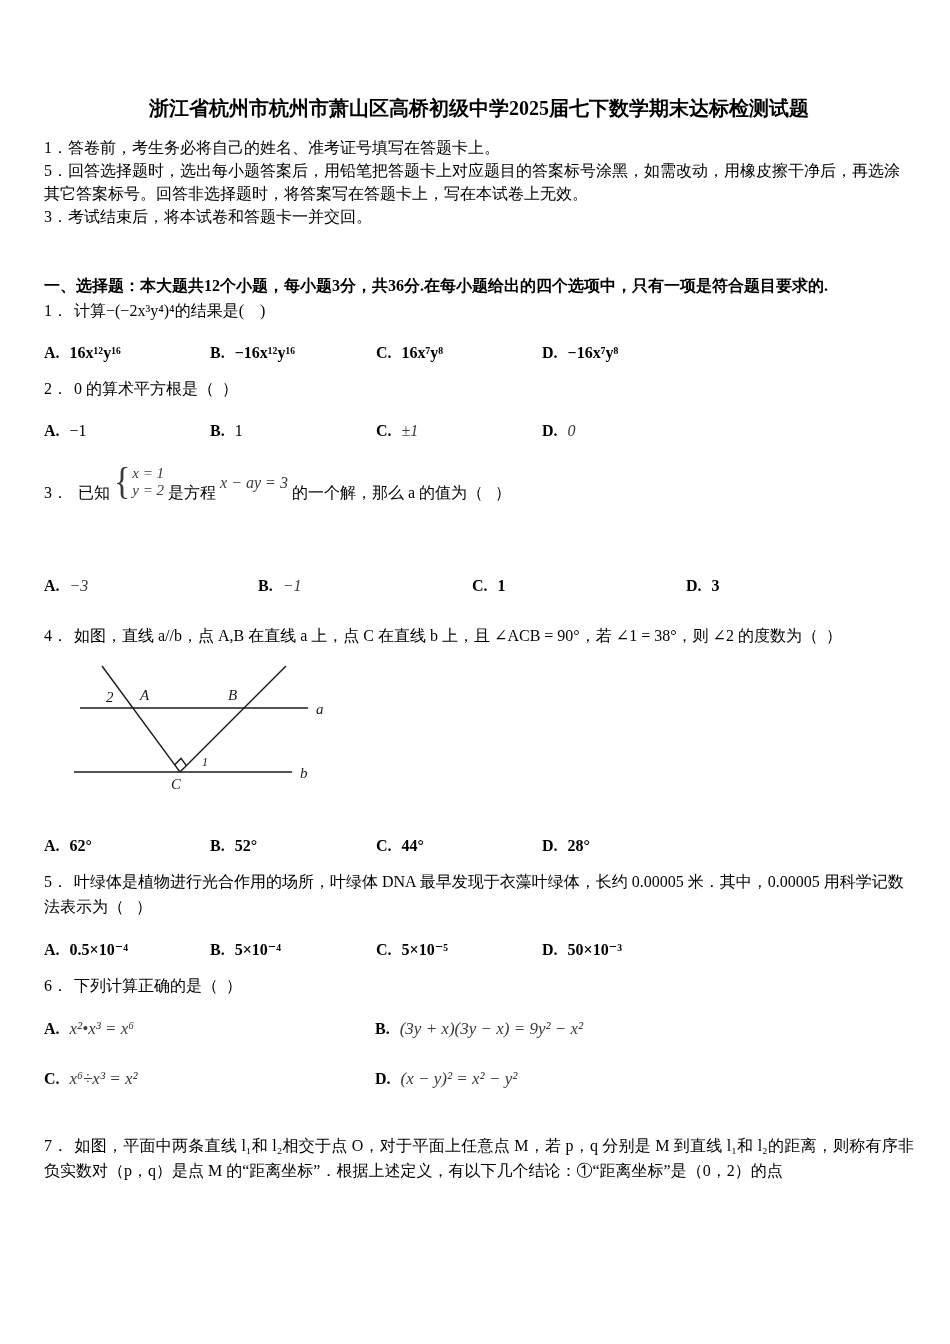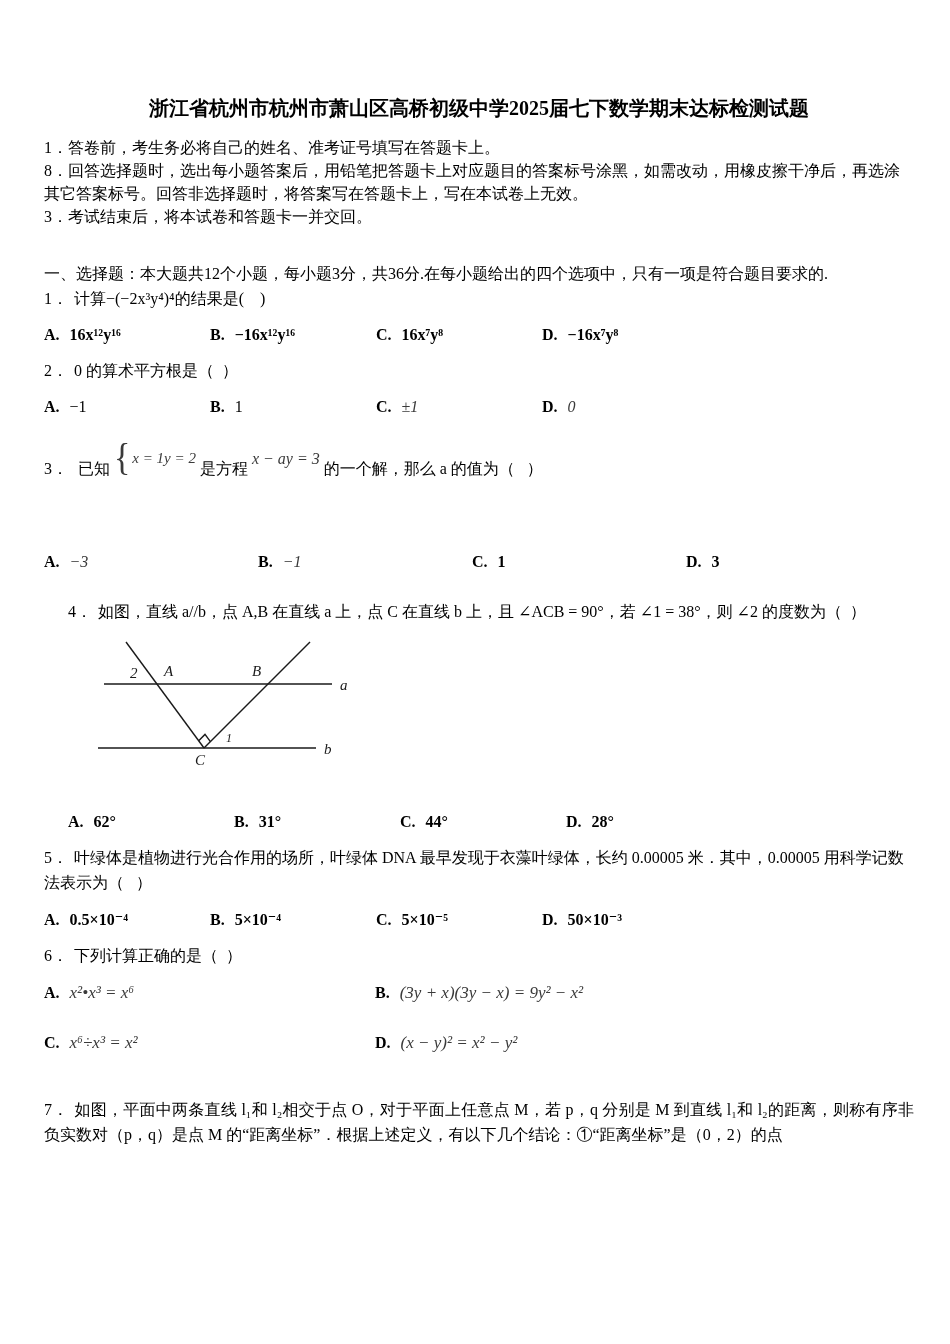--- a/index.html
+++ b/index.html
@@ -6,60 +6,60 @@
   html,body { background:#ffffff; }
   body {
     width:950px; height:1344px; overflow:hidden;
     font-family:"Liberation Serif","DejaVu Serif",serif;
     color:#000; font-size:16px;
   }
   .page { padding:94px 36px 0 44px; }
   .title { font-size:20px; font-weight:bold; text-align:center; margin-bottom:14px; line-height:28px; }
   .notice-head { font-weight:bold; line-height:23px; }
   .notice-item { line-height:23px; }
-  .section-head { font-weight:normal; margin-top:34px; line-height:24px; }
+  .section-head { font-weight:bold; margin-top:46px; line-height:24px; }
   .question .stem { line-height:25px; }
   .q-num { margin-right:6px; }
-  .options { display:flex; margin-top:15px; margin-bottom:14px; }
+  .options { display:flex; margin-top:21px; margin-bottom:14px; }
   .options-4 .option { width:166px; }
   .options-4 .option:last-child { width:auto; }
   .options-2 { flex-wrap:wrap; }
   .options-2 .option { width:331px; margin-bottom:30px; }
   .options-2 .option:nth-child(even) { width:auto; }
   .option { white-space:nowrap; }
   .opt-label { font-weight:bold; margin-right:10px; }
   .b { font-weight:bold; }
   .math { font-style:italic; color:#3a3a3a; }
   .mt-lg { margin-top:72px;gap:48px; }
   .mt-md { margin-top:42px; }
-  .q4 { margin-top:28px;margin-left:24px; }
+  .q4 { margin-top:28px; }
   
   .stem-flex { display:flex; align-items:flex-end; gap:4px; }
   .system { display:inline-flex; align-items:center; margin-bottom:6px; }
   .brace { font-size:34px; line-height:34px; font-style:normal; display:inline-block; transform:scaleY(1.1); margin-right:2px; }
-  .sys-lines { display:inline-flex; flex-direction:row; font-size:15px; line-height:17px; }
+  .sys-lines { display:inline-flex; flex-direction:column; font-size:15px; line-height:17px; }
   .equation { margin-bottom:10px;margin-top:16px; }
   
   .fig { display:block; margin:12px 0 0 24px; }
   .fig line, .fig polyline { stroke:#1a1a1a; stroke-width:1.4; fill:none; }
   .fig text { font-size:15px; font-style:italic; fill:#1a1a1a; font-family:"Liberation Serif","DejaVu Serif",serif; }
   .fig text.small { font-size:12px; }
   .q6-val { font-size:17px; }
   .q7 { line-height:36px; text-align:justify; }
 </style>
 </head>
 <body>
 
 <div class="page">
 
   <h1 class="title">浙江省杭州市杭州市萧山区高桥初级中学2025届七下数学期末达标检测试题</h1>
 
   <div class="notice">
     <p class="notice-item">1．答卷前，考生务必将自己的姓名、准考证号填写在答题卡上。</p>
-    <p class="notice-item">8．回答选择题时，选出每小题答案后，用铅笔把答题卡上对应题目的答案标号涂黑，如需改动，用橡皮擦干净后，再选涂其它答案标号。回答非选择题时，将答案写在答题卡上，写在本试卷上无效。</p>
+    <p class="notice-item">5．回答选择题时，选出每小题答案后，用铅笔把答题卡上对应题目的答案标号涂黑，如需改动，用橡皮擦干净后，再选涂其它答案标号。回答非选择题时，将答案写在答题卡上，写在本试卷上无效。</p>
     <p class="notice-item">3．考试结束后，将本试卷和答题卡一并交回。</p>
   </div>
 
   <p class="section-head">一、选择题：本大题共12个小题，每小题3分，共36分.在每小题给出的四个选项中，只有一项是符合题目要求的.</p>
 
   <div class="question">
     <p class="stem"><span class="q-num">1．</span><span>计算−(−2x³y⁴)⁴的结果是(&nbsp;&nbsp;&nbsp;&nbsp;)</span></p>
     <div class="options options-4">
       <div class="option"><span class="opt-label">A.</span><span class="opt-text b">16x¹²y¹⁶</span></div>
       <div class="option"><span class="opt-label">B.</span><span class="opt-text b">−16x¹²y¹⁶</span></div>
@@ -112,21 +112,21 @@
       <text x="38" y="42">2</text>
       <text x="72" y="40">A</text>
       <text x="160" y="40">B</text>
       <text x="248" y="54">a</text>
       <text x="103" y="129">C</text>
       <text x="232" y="118">b</text>
       <text x="134" y="106" class="small">1</text>
     </svg>
     <div class="options options-4 mt-md">
       <div class="option"><span class="opt-label">A.</span><span class="opt-text b">62°</span></div>
-      <div class="option"><span class="opt-label">B.</span><span class="opt-text b">31°</span></div>
+      <div class="option"><span class="opt-label">B.</span><span class="opt-text b">52°</span></div>
       <div class="option"><span class="opt-label">C.</span><span class="opt-text b">44°</span></div>
       <div class="option"><span class="opt-label">D.</span><span class="opt-text b">28°</span></div>
     </div>
   </div>
 
   <div class="question">
     <p class="stem"><span class="q-num">5．</span><span>叶绿体是植物进行光合作用的场所，叶绿体 DNA 最早发现于衣藻叶绿体，长约 0.00005 米．其中，0.00005 用科学记数法表示为（&nbsp;&nbsp;&nbsp;）</span></p>
     <div class="options options-4">
       <div class="option"><span class="opt-label">A.</span><span class="opt-text b">0.5×10⁻⁴</span></div>
       <div class="option"><span class="opt-label">B.</span><span class="opt-text b">5×10⁻⁴</span></div>

